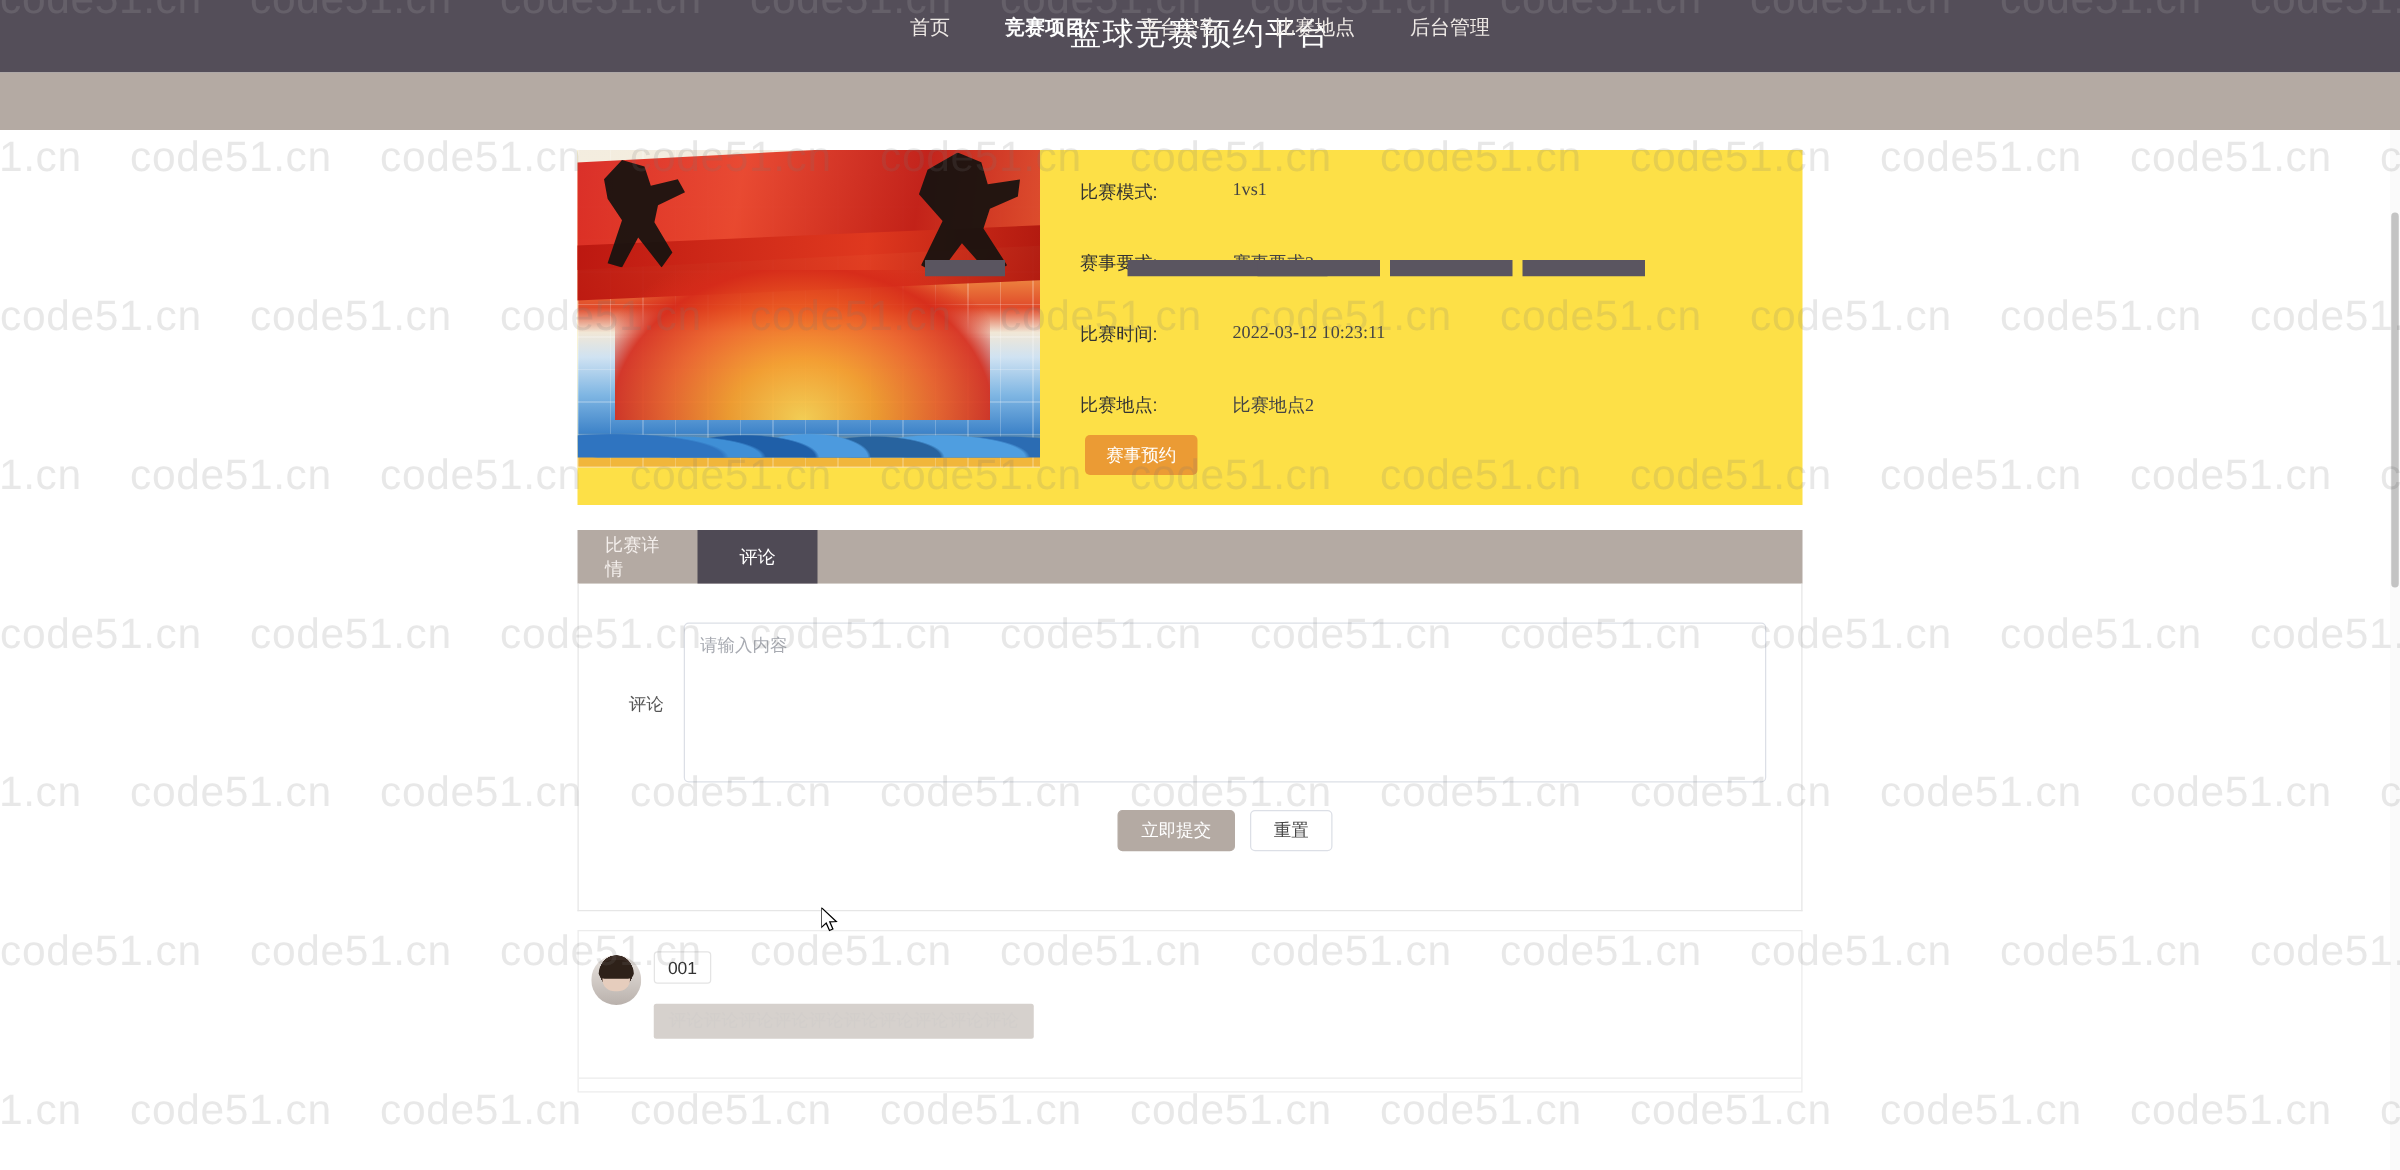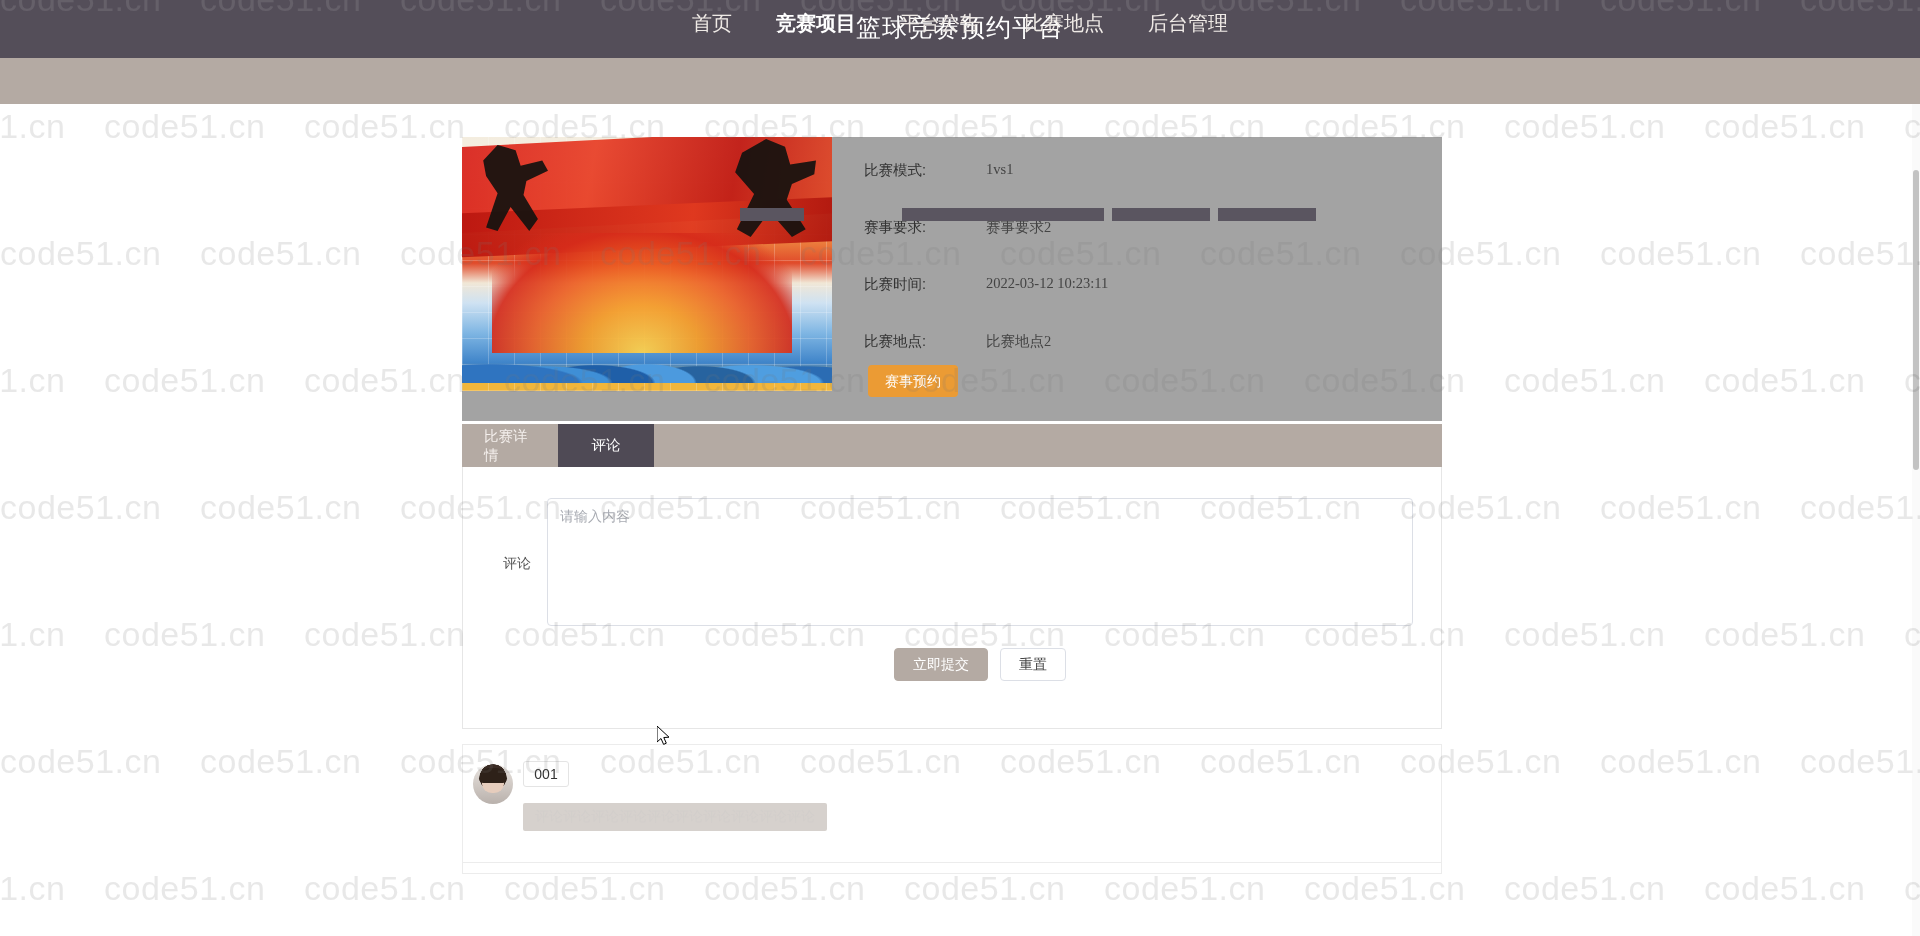--- a/index.html
+++ b/index.html
@@ -56,42 +56,42 @@
     z-index: 10;
   }
   .nav-inner {
     position: absolute; left: 0; right: 0; top: 0;
     height: 46px;
     display: flex; justify-content: center; align-items: center;
     gap: 44px;
     z-index: 45;
   }
   .nav-item {
-    font-size: 20px;
+    font-size: 16px;
     color: #efeae6;
     cursor: pointer;
     line-height: 46px;
     white-space: nowrap;
   }
   .nav-item.active { color: #ffffff; font-weight: bold; text-align: center; }
 
   
   .page-body {
     position: absolute; top: 104px; left: 0;
     width: 1920px; height: 832px;
     background: #ffffff;
     z-index: 5;
   }
 
   
   .detail-card {
     position: absolute;
-    left: 462px; top: 33px;
+    left: 462px; top: 16px;
     width: 980px; height: 284px;
-    background: #a3a3a3;
+    background: #fde047;
     z-index: 6;
   }
   .detail-imgbox {
     position: absolute; left: 0; top: 0;
     width: 370px; height: 254px;
     background: #ffffff;
     overflow: hidden;
   }
   .poster {
     position: absolute; left: 0; top: -44px;

